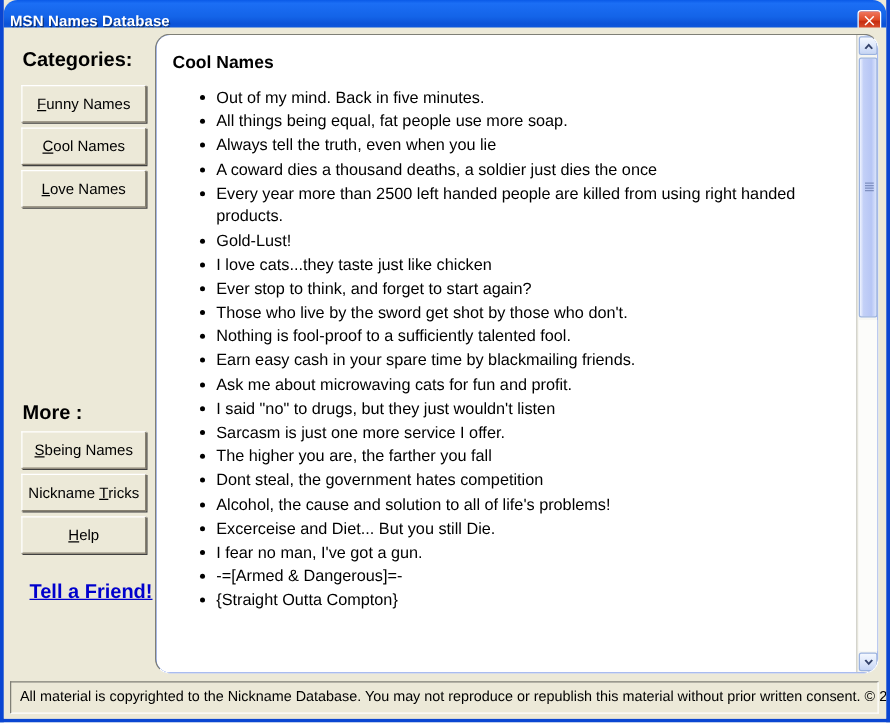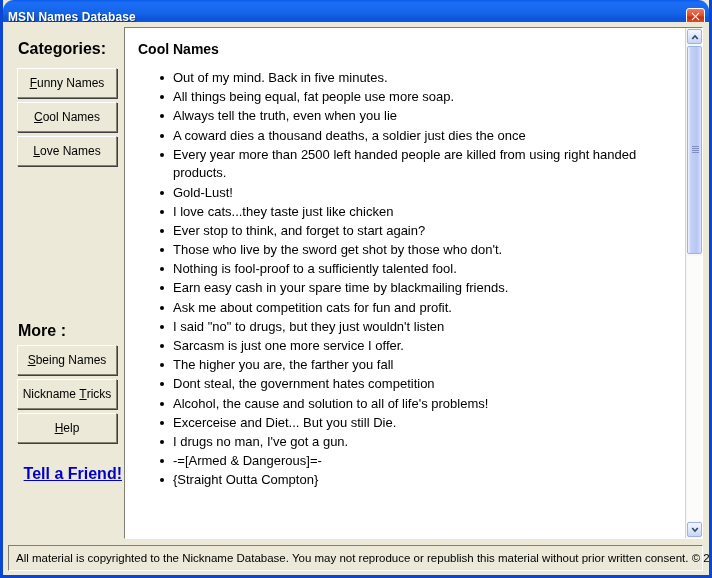--- a/index.html
+++ b/index.html
@@ -139,20 +139,21 @@
     top: 5px;
     right: 6px;
     bottom: 36px;
     background: #1d4ed8;
     border-top: 1px solid #7f7f76;
     border-left: 1px solid #7f7f76;
     border-right: 1px solid #ffffff;
     border-bottom: 1px solid #ffffff;
     box-sizing: border-box;
     overflow: hidden;
+    border-radius: 12px;
   }
   #content-inner {
     position: absolute;
     left: 0; top: 0;
     right: 17px;
     bottom: 0;
     background: #ffffff;
     overflow: hidden;
     padding: 0;
   }
@@ -328,28 +329,28 @@
             <li>All things being equal, fat people use more soap.</li>
             <li>Always tell the truth, even when you lie</li>
             <li>A coward dies a thousand deaths, a soldier just dies the once</li>
             <li>Every year more than 2500 left handed people are killed from using right handed products.</li>
             <li>Gold-Lust!</li>
             <li>I love cats...they taste just like chicken</li>
             <li>Ever stop to think, and forget to start again?</li>
             <li>Those who live by the sword get shot by those who don't.</li>
             <li>Nothing is fool-proof to a sufficiently talented fool.</li>
             <li>Earn easy cash in your spare time by blackmailing friends.</li>
-            <li>Ask me about competition cats for fun and profit.</li>
+            <li>Ask me about microwaving cats for fun and profit.</li>
             <li>I said "no" to drugs, but they just wouldn't listen</li>
             <li>Sarcasm is just one more service I offer.</li>
             <li>The higher you are, the farther you fall</li>
             <li>Dont steal, the government hates competition</li>
             <li>Alcohol, the cause and solution to all of life's problems!</li>
             <li>Excerceise and Diet... But you still Die.</li>
-            <li>I drugs no man, I've got a gun.</li>
+            <li>I fear no man, I've got a gun.</li>
             <li>-=[Armed &amp; Dangerous]=-</li>
             <li>{Straight Outta Compton}</li>
           </ul>
       </div>
 
       <div id="scrollbar">
         <div class="sb-btn" id="sb-up">
           <svg width="8" height="6" viewBox="0 0 8 6">
             <path d="M4 0.8 L7.4 4.6 L6.1 5.4 L4 3.0 L1.9 5.4 L0.6 4.6 Z" fill="#34436b"></path>
           </svg>

